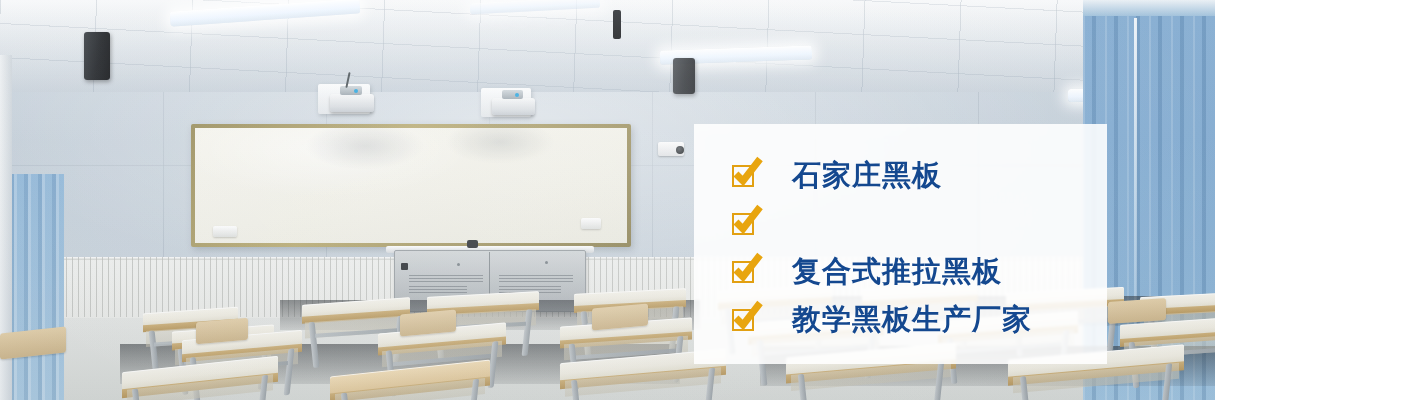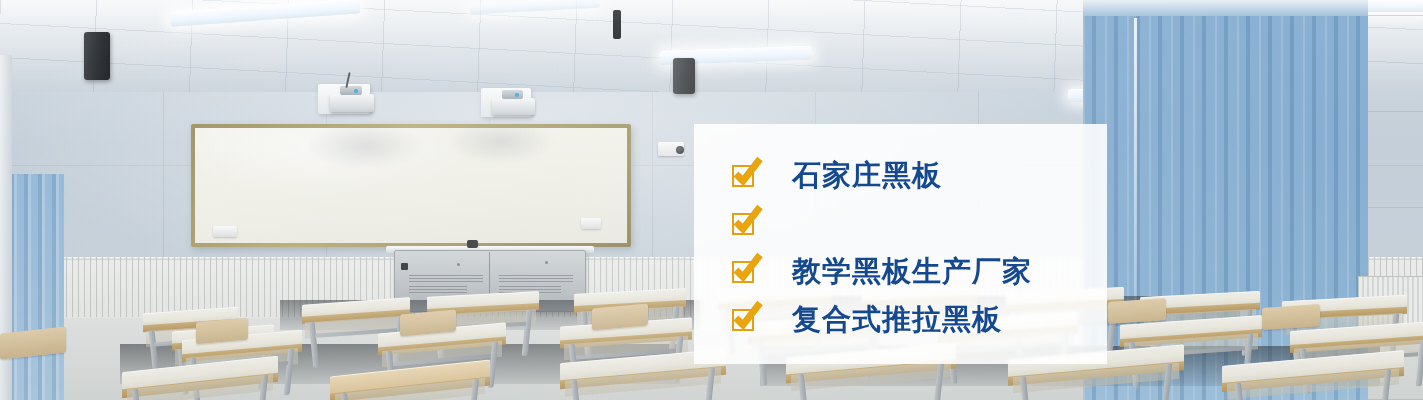--- a/index.html
+++ b/index.html
@@ -1,21 +1,21 @@
 <!DOCTYPE html>
 <html><head>
 <meta charset="utf-8">
 <style>
   * { margin:0; padding:0; box-sizing:border-box; }
   html,body { width:1423px; height:400px; overflow:hidden; background:#fff; }
   body { font-family:"Liberation Sans","DejaVu Sans",sans-serif; }
 
   .banner{
     position:relative;
-    width:1423px; height:400px;
+    width:1215px; height:400px;
     overflow:hidden;
     background:#cfd9e2;
   }
 
   
   .photo{ position:absolute; inset:0; overflow:hidden; }
 
   
   .ceiling{
     position:absolute; left:0; top:0; width:1423px; height:92px;
@@ -603,28 +603,28 @@
       </span>
     </div>
 
     <div class="feature-row">
       <span class="chk">
         <span class="box"></span>
         <svg viewBox="0 0 32 32" aria-hidden="true">
           <path d="M5 17 L12 24 L29 2" fill="none" stroke="#E8A50F" stroke-width="7" stroke-linecap="butt" stroke-linejoin="miter"></path>
         </svg>
       </span>
-      <span class="feature-label">教学黑板生产厂家</span>
+      <span class="feature-label">复合式推拉黑板</span>
     </div>
 
     <div class="feature-row">
       <span class="chk">
         <span class="box"></span>
         <svg viewBox="0 0 32 32" aria-hidden="true">
           <path d="M5 17 L12 24 L29 2" fill="none" stroke="#E8A50F" stroke-width="7" stroke-linecap="butt" stroke-linejoin="miter"></path>
         </svg>
       </span>
-      <span class="feature-label">复合式推拉黑板</span>
+      <span class="feature-label">教学黑板生产厂家</span>
     </div>
 
   </div>
 
 </div>
 
 </body></html>

